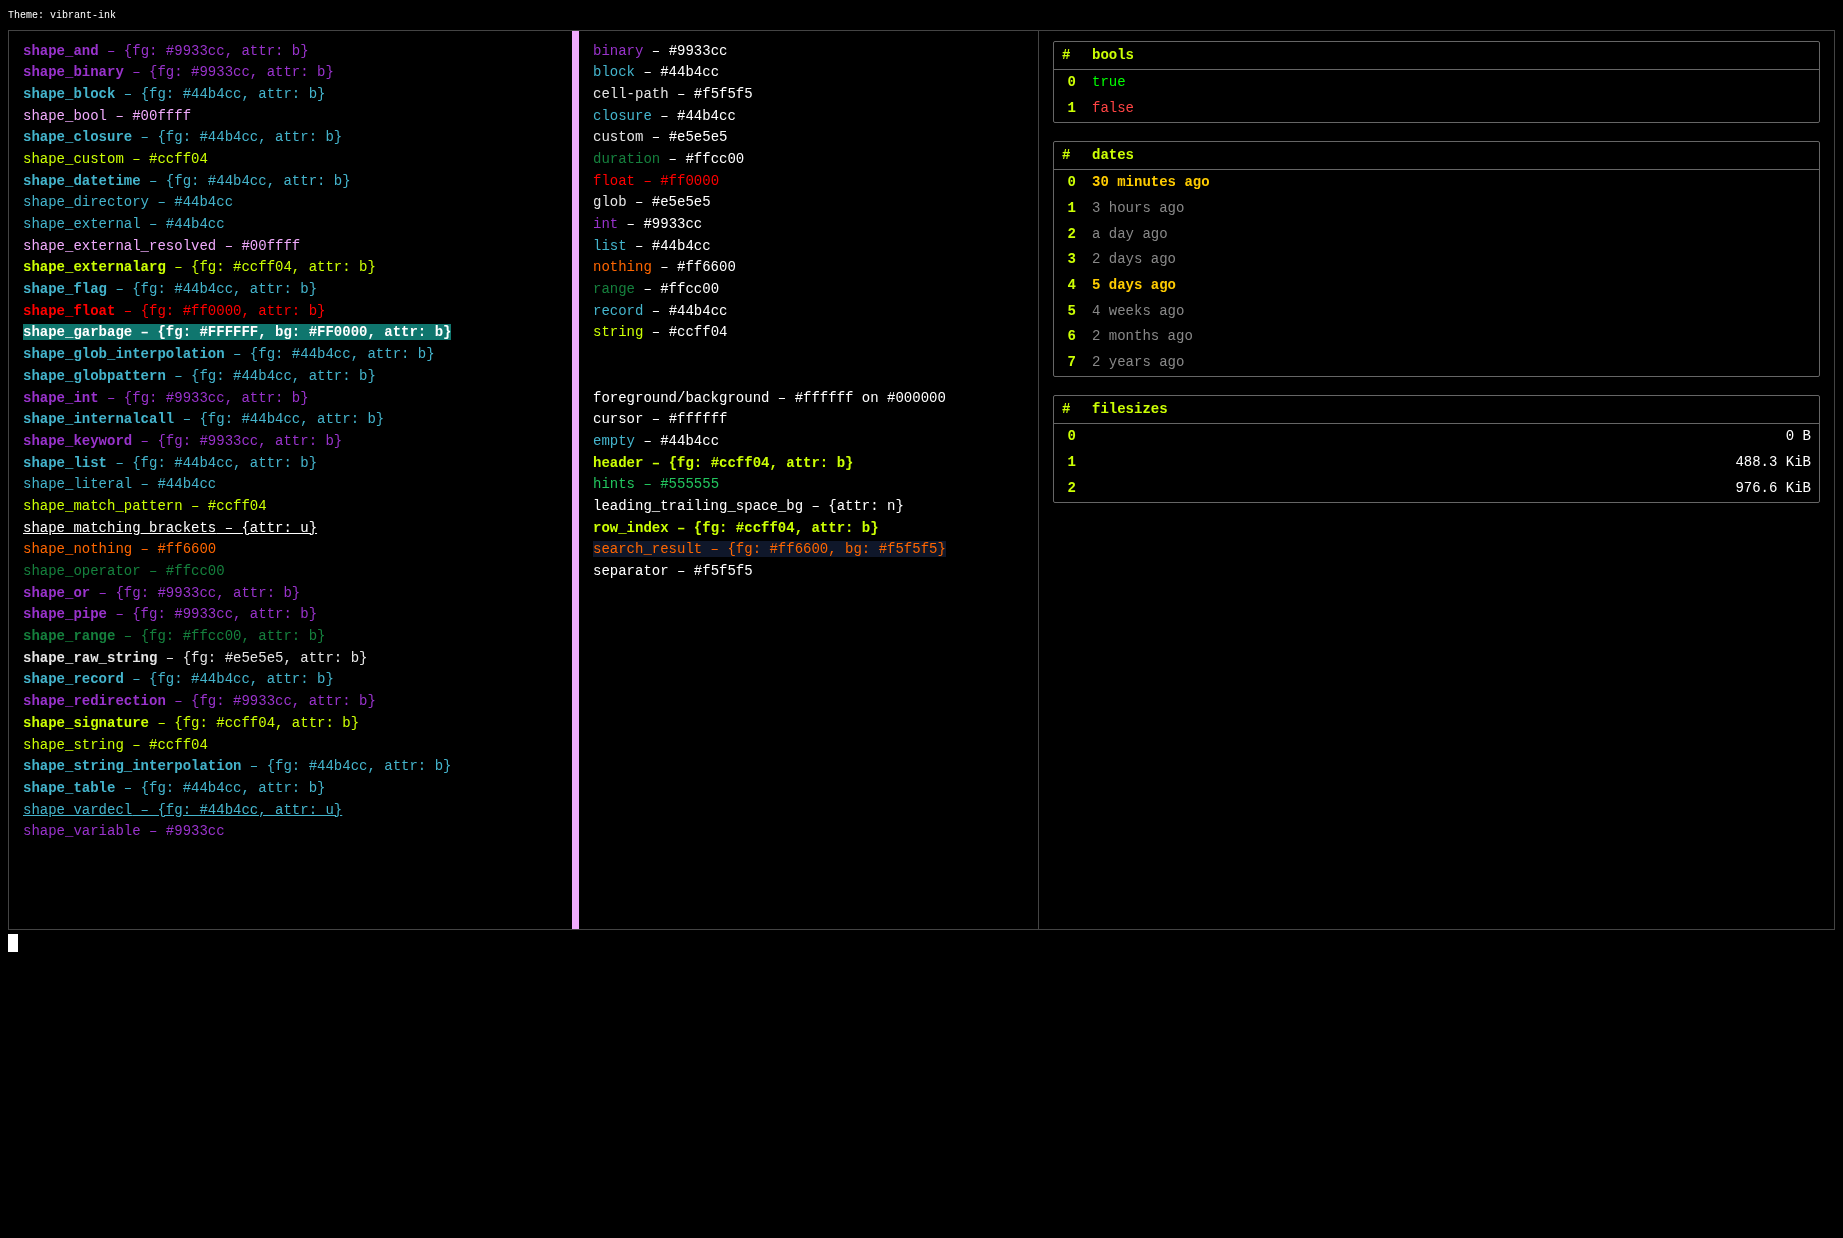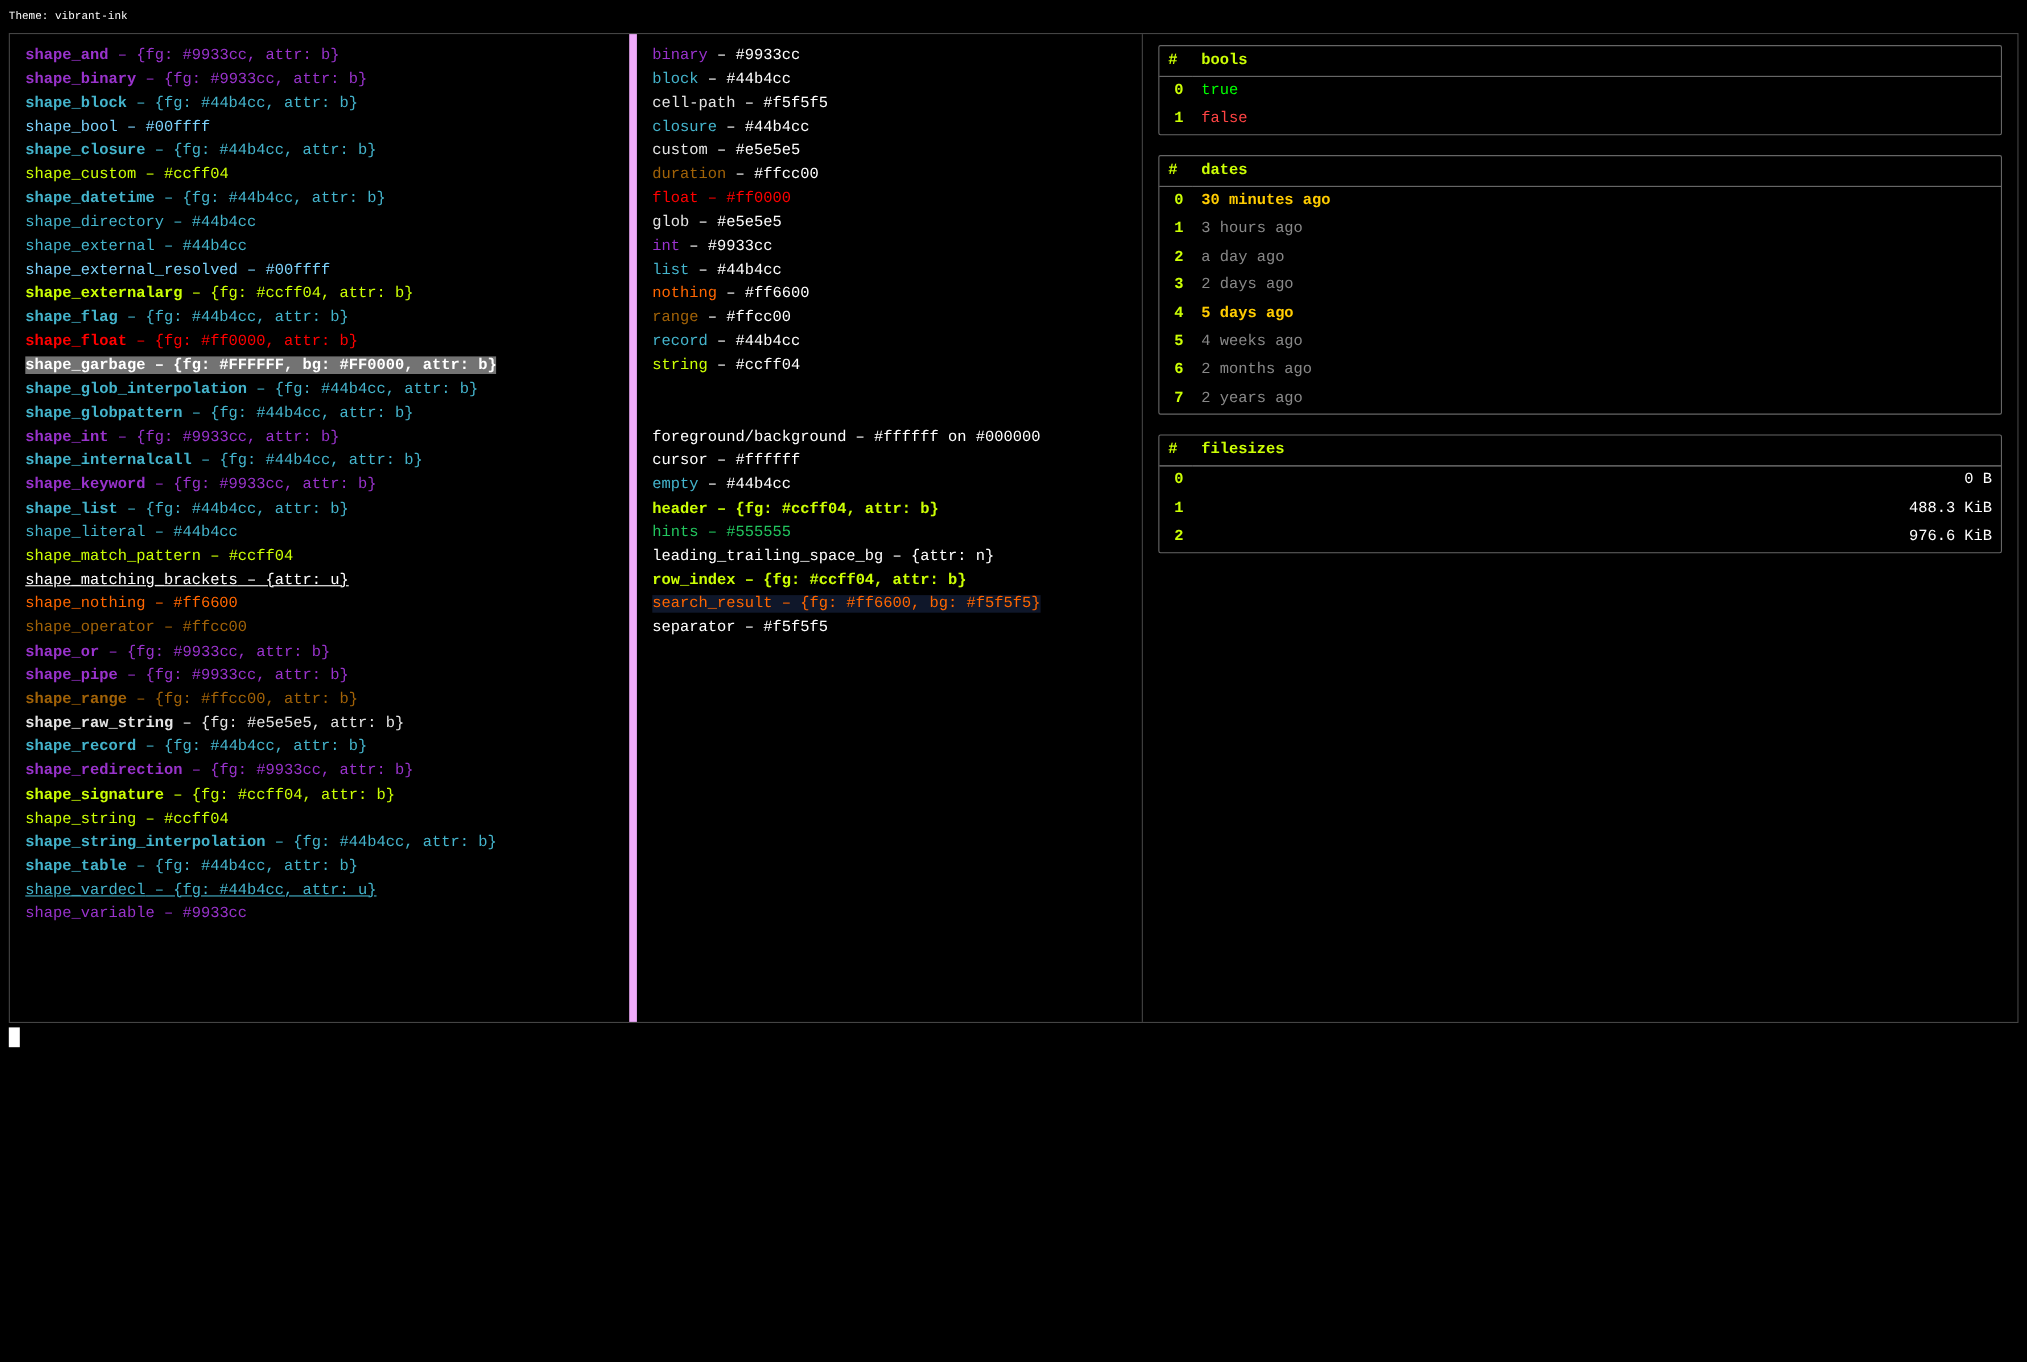--- a/index.html
+++ b/index.html
@@ -38,34 +38,34 @@
       flex: 1;
       padding: 10px 14px;
       display: flex;
       flex-direction: column;
       gap: 18px;
     }
 
     
     .c-purple { color: #9933cc; }
     .c-teal { color: #44b4cc; }
-    .c-green { color: #7dd3fc; margin-top: 48px; }
+    .c-green { color: #f0abfc; margin-top: 48px; }
     .c-yellow { color: #ccff04; }
-    .c-orange { color: #a16207; }
+    .c-orange { color: #15803d; }
     .c-red { color: #ff0000; }
     .c-gray { color: #e5e5e5; }
     .c-nothing { color: #ff6600; }
     .c-white { color: #ffffff; }
     .c-hints { color: #22c55e; }
 
     .bold { font-weight: bold; }
     .underline { text-decoration: underline; }
 
     .highlight-garbage {
-      background-color: #737373;
+      background-color: #0f766e;
       color: #FFFFFF;
       font-weight: bold;
     }
     .highlight-search {
       color: #ff6600;
       background-color: #0f172a;
     }
 
     .line { display: block; white-space: pre; }
 

